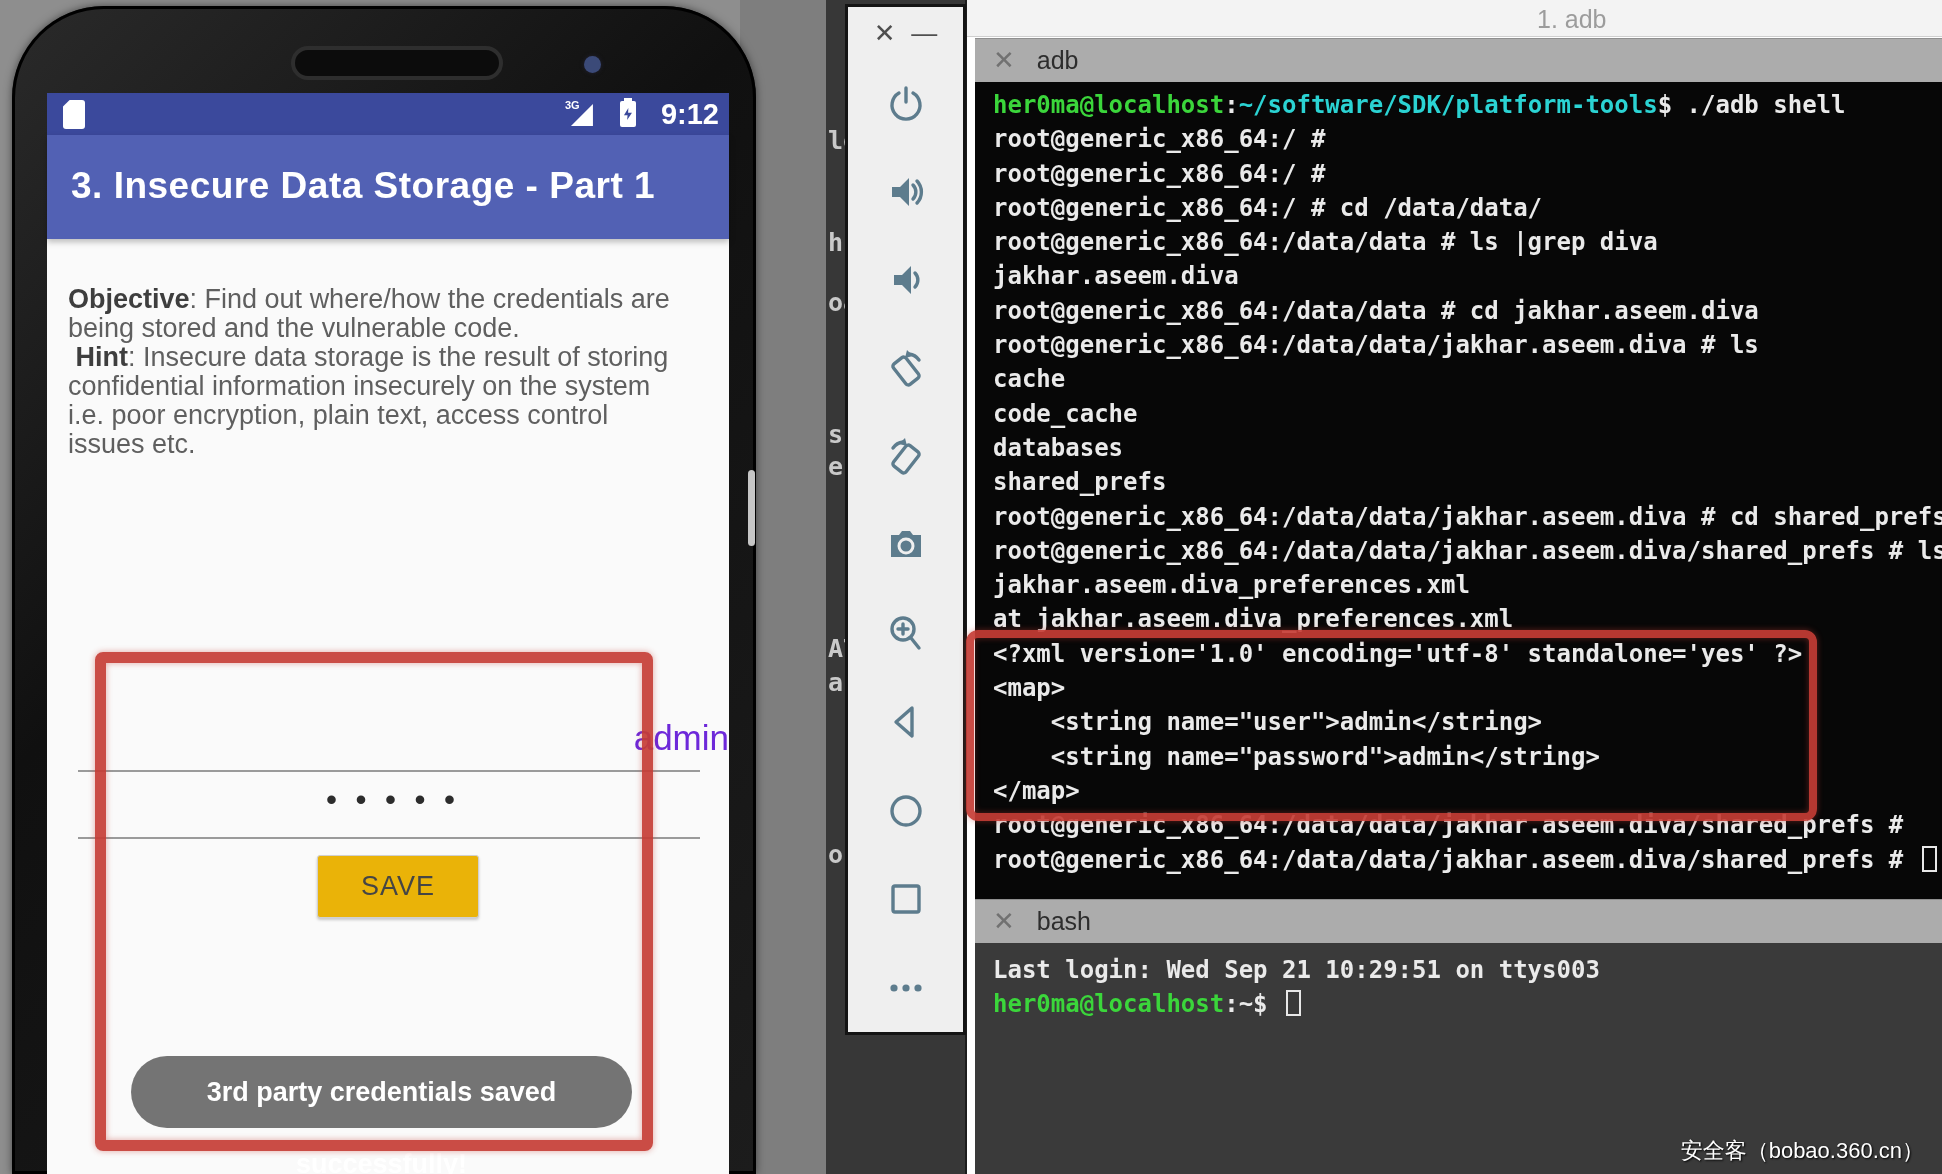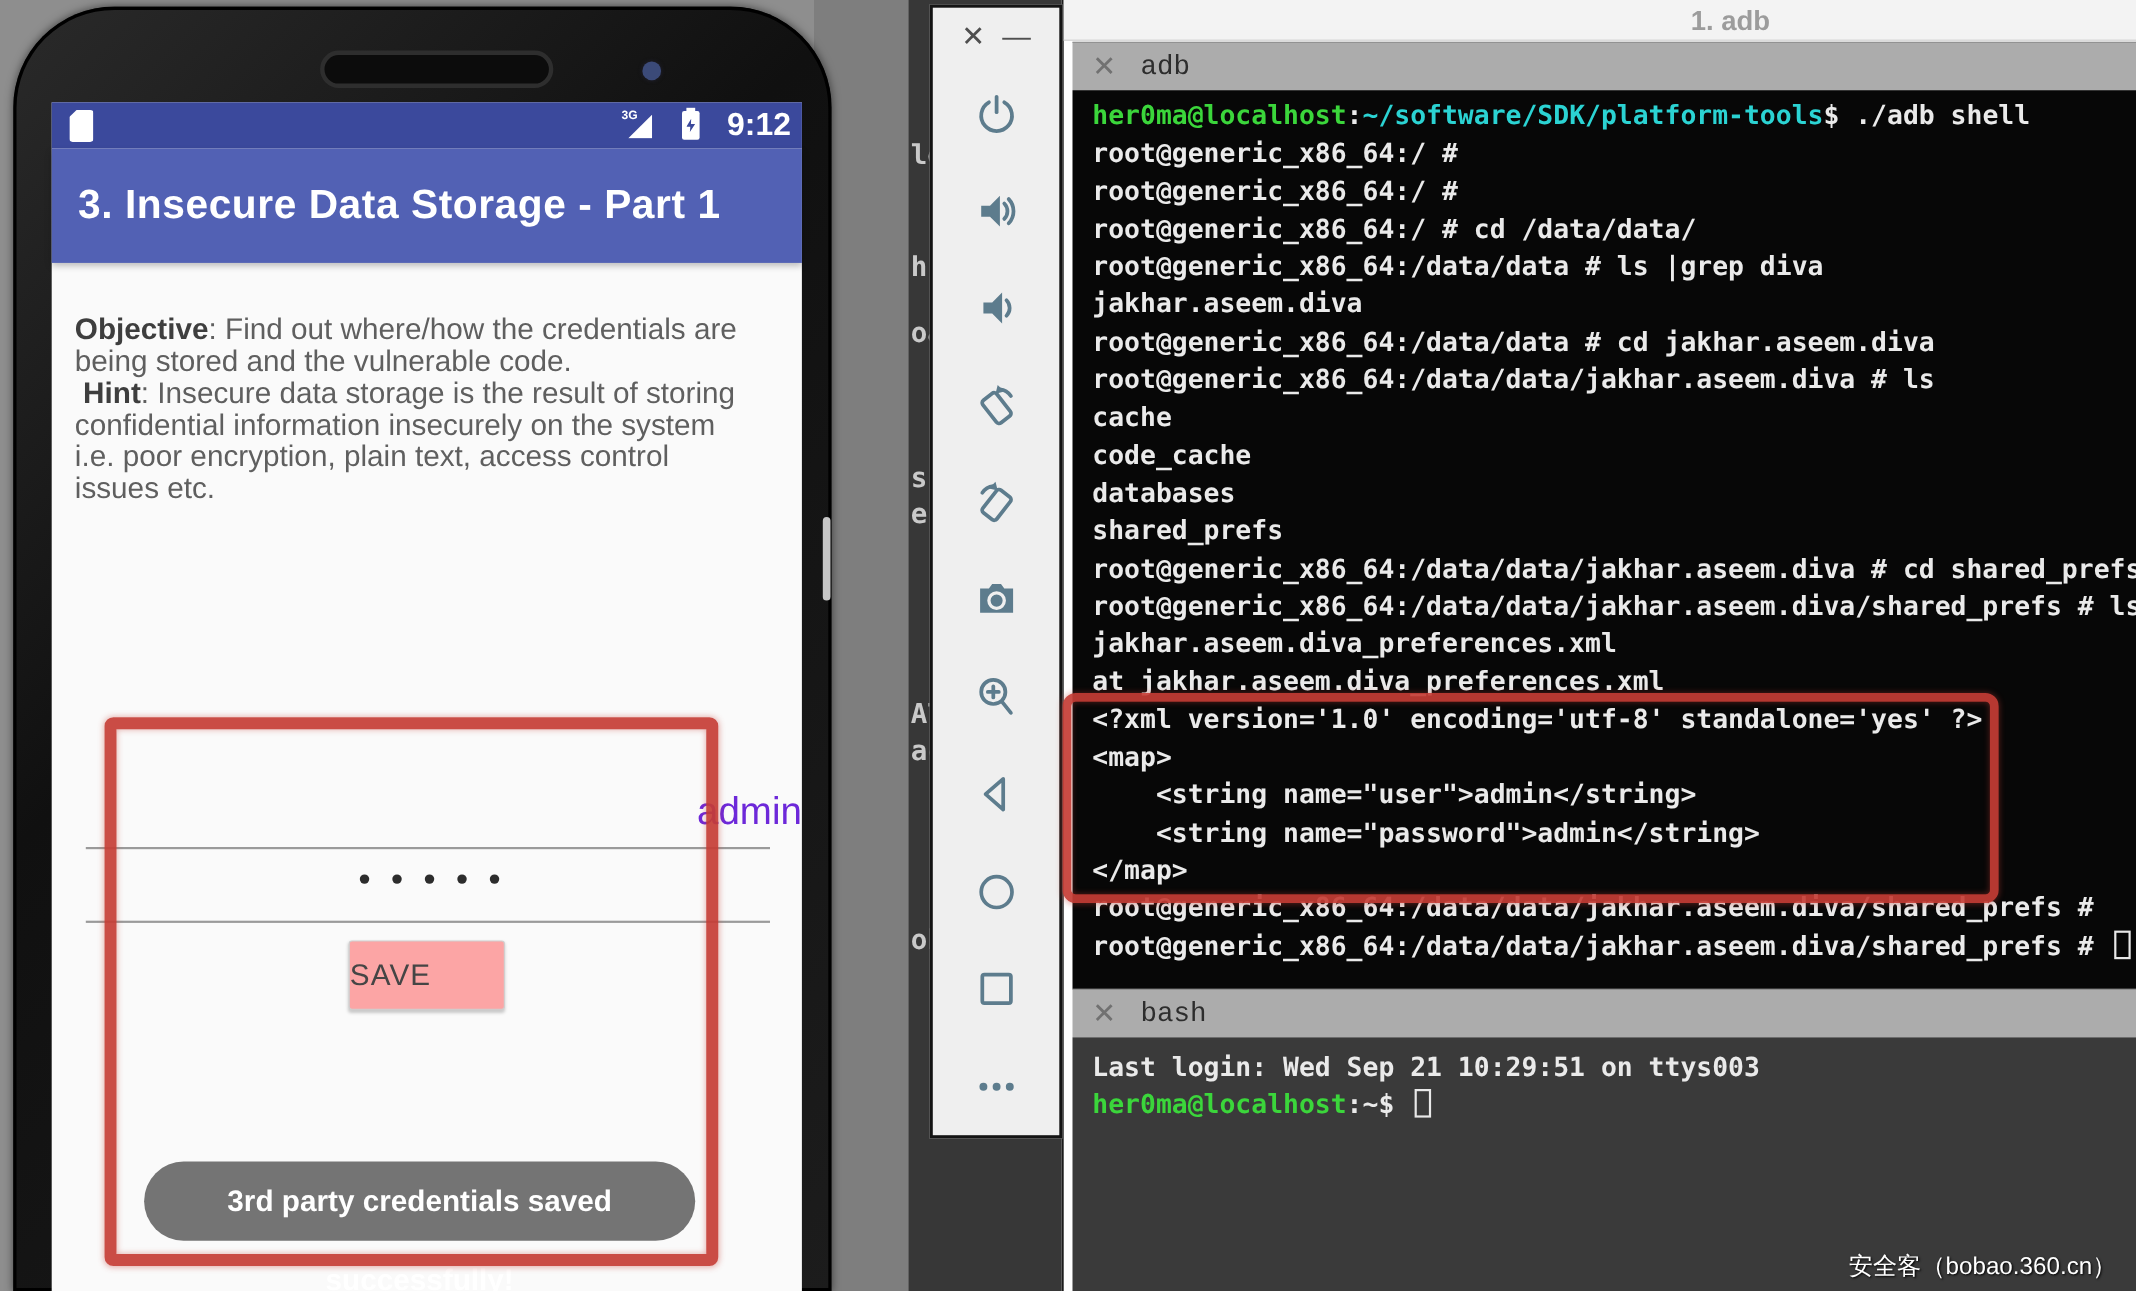--- a/index.html
+++ b/index.html
@@ -50,23 +50,23 @@
   #objective-text { position:absolute; left:21px; top:180px; width:618px; color:#5f5f5f;
                     font-size:27px; line-height:29px;margin-top:12px; }
   #objective-text b { color:#3e3e3e; }
 
   #username-value { position:absolute; left:0; top:625px; width:682px; text-align:right;
                     color:#6d28d9; font-size:35px; }
   .field-line { position:absolute; left:31px; width:622px; height:2px; background:#9a9a9a; }
   #line1 { top:677px; } #line2 { top:744px; }
   #password-value { position:absolute; left:12px; top:690px; width:682px; text-align:center;
                     color:#2c2c2c; font-size:30px; font-weight:bold; letter-spacing:19px; }
-  #save-button { position:absolute; left:270px; top:762px; width:142px; height:63px; background:#fca5a5;
+  #save-button { position:absolute; left:270px; top:762px; width:162px; height:63px; background:#eab308;
                  border:1px solid #d0d0d0; border-radius:3px; box-shadow:0 2px 3px rgba(0,0,0,.2);
-                 font-size:27px; color:#454545; letter-spacing:1px; line-height:61px;
+                 font-size:27px; color:#454545; letter-spacing:1px; text-align:center; line-height:61px;
                  font-family:"Liberation Sans",sans-serif; }
   #toast { position:absolute; left:84px; top:963px; width:501px; height:72px; background:#747474;
            border-radius:36px; color:#fff; font-size:27px; font-weight:bold; text-align:center;
            line-height:72px; }
 
   .red-annotation { position:absolute; border:11px solid rgba(197,61,53,.92); border-radius:8px;
                     box-shadow:0 0 6px rgba(197,61,53,.45), inset 0 0 6px rgba(197,61,53,.45);
                     pointer-events:none; z-index:40; }
   #red-box-phone { left:95px; top:652px; width:558px; height:499px; }
   #red-box-terminal { left:966px; top:630px; width:851px; height:191px; border-width:8px; border-radius:12px; }
@@ -80,27 +80,27 @@
   .emu-btn { flex:1; display:flex; align-items:center; justify-content:center; }
   .emu-btn svg { display:block; }
   .ic { stroke:#5d7c8d; fill:none; stroke-width:3.4; stroke-linecap:round; stroke-linejoin:round; }
   .icf { fill:#5d7c8d; stroke:none; }
 
   
   #terminal-window { position:absolute; left:965px; top:0; width:977px; height:1174px; background:#fff;
                      border-left:2px solid #1c1c1c; }
   #term-titlebar { position:absolute; left:0; top:0; width:977px; height:37px; background:#f3f3f3;
                    border-bottom:1px solid #cfcfcf; }
-  #term-title { position:absolute; left:570px; top:5px; color:#9c9c9c; font-size:25px;font-weight:bold; }
+  #term-title { position:absolute; left:570px; top:5px; color:#9c9c9c; font-size:25px; }
   .tab-bar { position:absolute; left:8px; width:969px; height:44px; background:#acacac;
              border-top:1px solid #8f8f8f; display:flex; align-items:center; }
   #tab-adb { top:38px; }
   #tab-bash { top:899px; }
   .tab-close { color:#717171; font-size:26px; margin-left:18px; }
-  .tab-label { color:#2d2d2d; font-size:25px; margin-left:22px; font-family:Liberation Mono, monospace; }
+  .tab-label { color:#2d2d2d; font-size:25px; margin-left:22px; font-family:Liberation Sans, sans-serif; }
 
   .term-pane { position:absolute; left:8px; width:969px; font-family:"DejaVu Sans Mono",monospace;
                font-size:24px; font-weight:bold; }
   #adb-pane { top:82px; height:817px; background:#070707; padding:6px 0 0 18px; }
   #bash-pane { top:943px; height:231px; background:#3a3a3a; padding:10px 0 0 18px; }
   .term-line { height:34.3px; line-height:34.3px; white-space:pre; }
   .tw { color:#eaeaea; } .tg { color:#3bd63b; } .tc { color:#2bd3d3; }
   .cursor { display:inline-block; width:15px; height:26px; border:2px solid #e8e8e8;
             vertical-align:-4px; margin-left:4px; }
   #watermark { position:absolute; right:18px; bottom:8px; color:#fff; font-size:22px;

